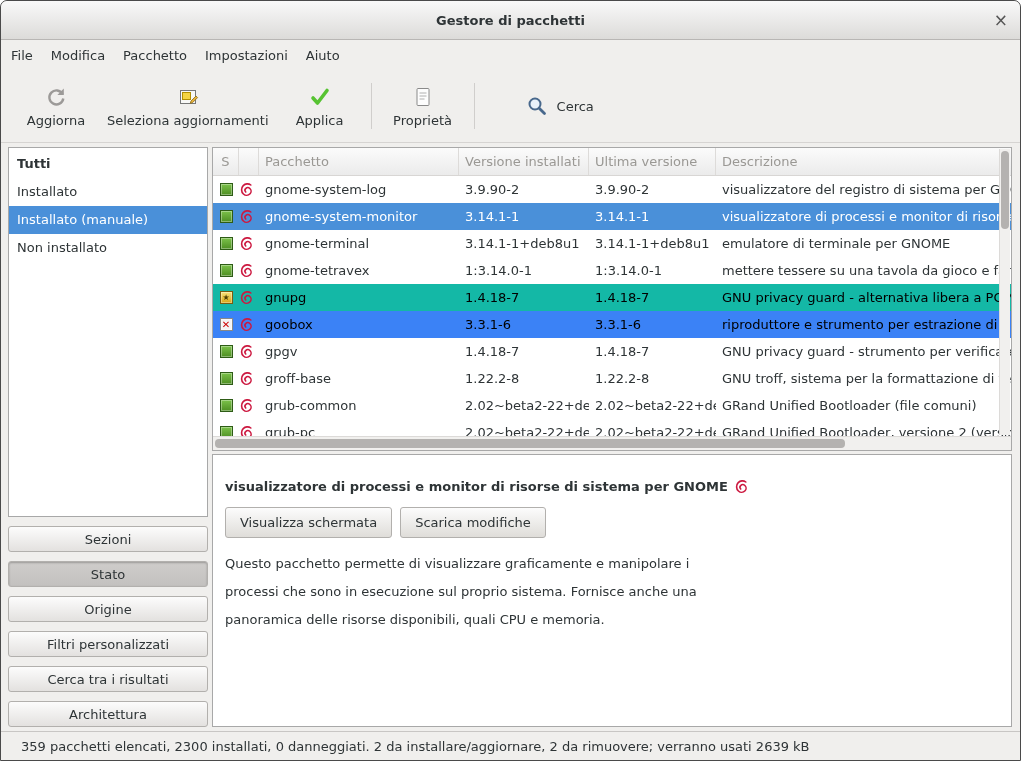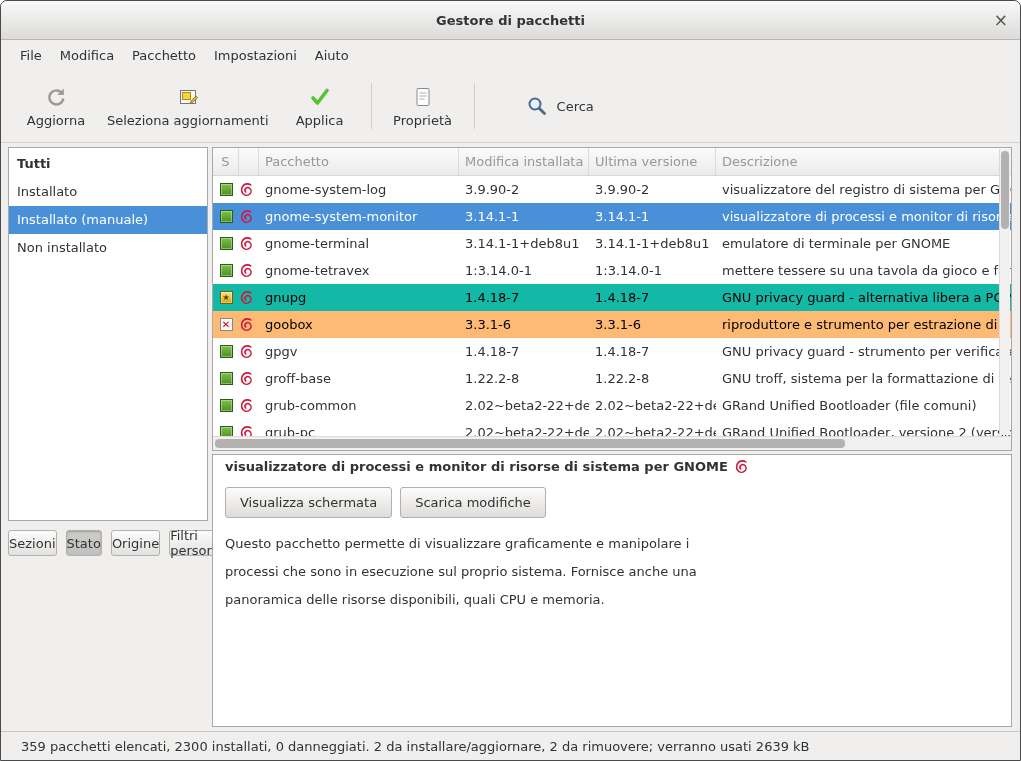--- a/index.html
+++ b/index.html
@@ -7,40 +7,40 @@
     border-radius:7px 7px 0 0;background:#f0efed;color:#2e3436;
     font-family:"DejaVu Sans","Liberation Sans",sans-serif;font-size:13px;
     display:flex;flex-direction:column;overflow:hidden;}
   
   .titlebar{height:38px;flex:none;background:linear-gradient(#f9f9f9,#dcdbd9);
     border-bottom:1px solid #b8b6b4;border-radius:6px 6px 0 0;position:relative;
     display:flex;align-items:center;justify-content:center;font-weight:bold;}
   .closebtn{position:absolute;right:12px;top:50%;transform:translateY(-50%);
     color:#555;font-size:17px;font-weight:normal;cursor:default;}
   
-  .menubar{height:30px;flex:none;display:flex;align-items:center;padding-left:10px;}
+  .menubar{height:30px;flex:none;display:flex;align-items:center;padding-left:1px;}
   .mitem{padding:5px 9px;}
   
   .toolbar{height:72px;flex:none;display:flex;align-items:center;padding-left:14px;
     border-bottom:1px solid #d6d4d2;}
   .tbtn{display:flex;flex-direction:column;align-items:center;justify-content:center;
     gap:3px;padding:4px 10px;min-width:62px;}
   .tbtn .ticon{height:26px;display:flex;align-items:center;}
   .tsep{width:1px;height:46px;background:#d0cecc;margin:0 10px;flex:none;}
   .tbtn.search{flex-direction:row;gap:8px;margin-left:26px;min-width:0;padding:8px 14px;}
   .tbtn.disabled .tlabel{color:#2e3436;}
   
   .main{flex:1;display:flex;gap:4px;padding:4px 8px 4px 7px;min-height:0;}
   .left{width:200px;flex:none;display:flex;flex-direction:column;border-radius:32px;}
   .filterlist{background:#fff;border:1px solid #a8a8a8;height:374px;box-sizing:border-box;
     padding-top:2px;overflow:hidden;}
   .fitem{height:28px;box-sizing:border-box;padding:6px 8px;}
   .fitem.bold{font-weight:bold;}
   .fitem.selected{background:#4a90d9;color:#fff;}
-  .leftbuttons{margin-top:9px;display:flex;flex-direction:row;gap:9px;}
+  .leftbuttons{margin-top:9px;display:flex;flex-direction:column;gap:9px;}
   .lbtn{height:26px;box-sizing:border-box;border:1px solid #b2b0ad;border-radius:3px;
     background:linear-gradient(#fcfcfc,#e3e1df);display:flex;align-items:center;justify-content:center;}
   .lbtn.pressed{background:linear-gradient(#cfcdcb,#c3c1bf);box-shadow:inset 0 1px 2px rgba(0,0,0,.25);}
   
   .right{flex:1;display:flex;flex-direction:column;min-width:0;}
   .tablewrap{flex:none;border:1px solid #a8a8a8;background:#fff;position:relative;}
   .thead{display:flex;height:27px;background:linear-gradient(#fbfbfb,#ebebeb);
     border-bottom:1px solid #d8d6d4;color:#9a9894;}
   .hcell{display:flex;align-items:center;padding:0 6px;box-sizing:border-box;
     border-right:1px solid #dddbd9;white-space:nowrap;overflow:hidden;}
@@ -48,39 +48,39 @@
   .hcell.status,.cell.c-status{width:26px;flex:none;display:flex;justify-content:center;align-items:center;padding:0;}
   .hcell.swirl,.cell.c-swirl{width:20px;flex:none;display:flex;align-items:center;padding:0;}
   .hcell.name,.cell.c-name{width:200px;flex:none;}
   .hcell.installed,.cell.c-installed{width:130px;flex:none;}
   .hcell.latest,.cell.c-latest{width:127px;flex:none;}
   .hcell.desc,.cell.c-desc{flex:1;min-width:0;}
   .tbody{height:260px;overflow:hidden;position:relative;background:#fff;}
   .trow{display:flex;height:27px;align-items:center;}
   .trow.selected{background:#4a90d9;color:#fff;}
   .trow.install{background:#14b8a6;color:#000;}
-  .trow.remove{background:#fdba74;color:#000;justify-content:center;}
+  .trow.remove{background:#3b82f6;color:#000;justify-content:center;}
   .cell{padding:0 6px;box-sizing:border-box;white-space:nowrap;overflow:hidden;}
   .statusbox{width:13px;height:13px;box-sizing:border-box;border:1px solid #2e5c16;
     background:linear-gradient(#7cc24a,#4e8f23);box-shadow:inset 0 0 0 1px rgba(255,255,255,.35);
     display:flex;align-items:center;justify-content:center;font-size:9px;line-height:1;}
   .statusbox.reinstall{border-color:#7a5c10;background:linear-gradient(#f6e27a,#d9a616);}
   .statusbox.reinstall::after{content:"★";color:#4a3c00;font-size:8px;}
   .statusbox.removemark{border-color:#888;background:#f4f4f4;}
   .statusbox.removemark::after{content:"✕";color:#c00;font-size:10px;font-weight:bold;}
   .swirlicon{flex:none;}
   
   .vscroll{position:absolute;top:1px;right:1px;width:11px;height:286px;background:#f1f0ee;
     border-left:1px solid #dcdad8;box-sizing:border-box;}
   .vthumb{position:absolute;top:2px;left:1px;width:8px;height:78px;background:#b4b2b0;border-radius:4px;}
   .hscroll{height:13px;background:#f1f0ee;border-top:1px solid #dcdad8;position:relative;}
   .hthumb{position:absolute;top:2px;left:2px;height:9px;width:79%;background:#b4b2b0;border-radius:4px;}
   
   .details{flex:1;margin-top:3px;border:1px solid #a8a8a8;background:#fff;box-sizing:border-box;
-    padding:4px 12px;overflow:hidden;}
+    padding:24px 12px;overflow:hidden;}
   .dtitle{font-weight:bold;display:flex;align-items:center;gap:6px;margin-bottom:13px;}
   .dbuttons{display:flex;gap:8px;margin-bottom:12px;}
   .dbtn{border:1px solid #b2b0ad;border-radius:3px;background:linear-gradient(#fcfcfc,#dfddd9);
     padding:7px 14px;}
   .dtext .dline{line-height:28px;}
   
   .statusbar{height:28px;flex:none;border-top:1px solid #c8c6c4;display:flex;align-items:center;
     padding-left:20px;}
 </style>
 </head>
@@ -194,21 +194,21 @@
 
       <div class="tablewrap">
         <div class="thead">
 
             <span class="hcell status">S</span>
 
             <span class="hcell swirl"></span>
 
             <span class="hcell name">Pacchetto</span>
 
-            <span class="hcell installed">Modifica installata</span>
+            <span class="hcell installed">Versione installati</span>
 
             <span class="hcell latest">Ultima versione</span>
 
             <span class="hcell desc">Descrizione</span>
 
         </div>
         <div class="tbody">
 
             <div class="trow">
               <span class="cell c-status">

